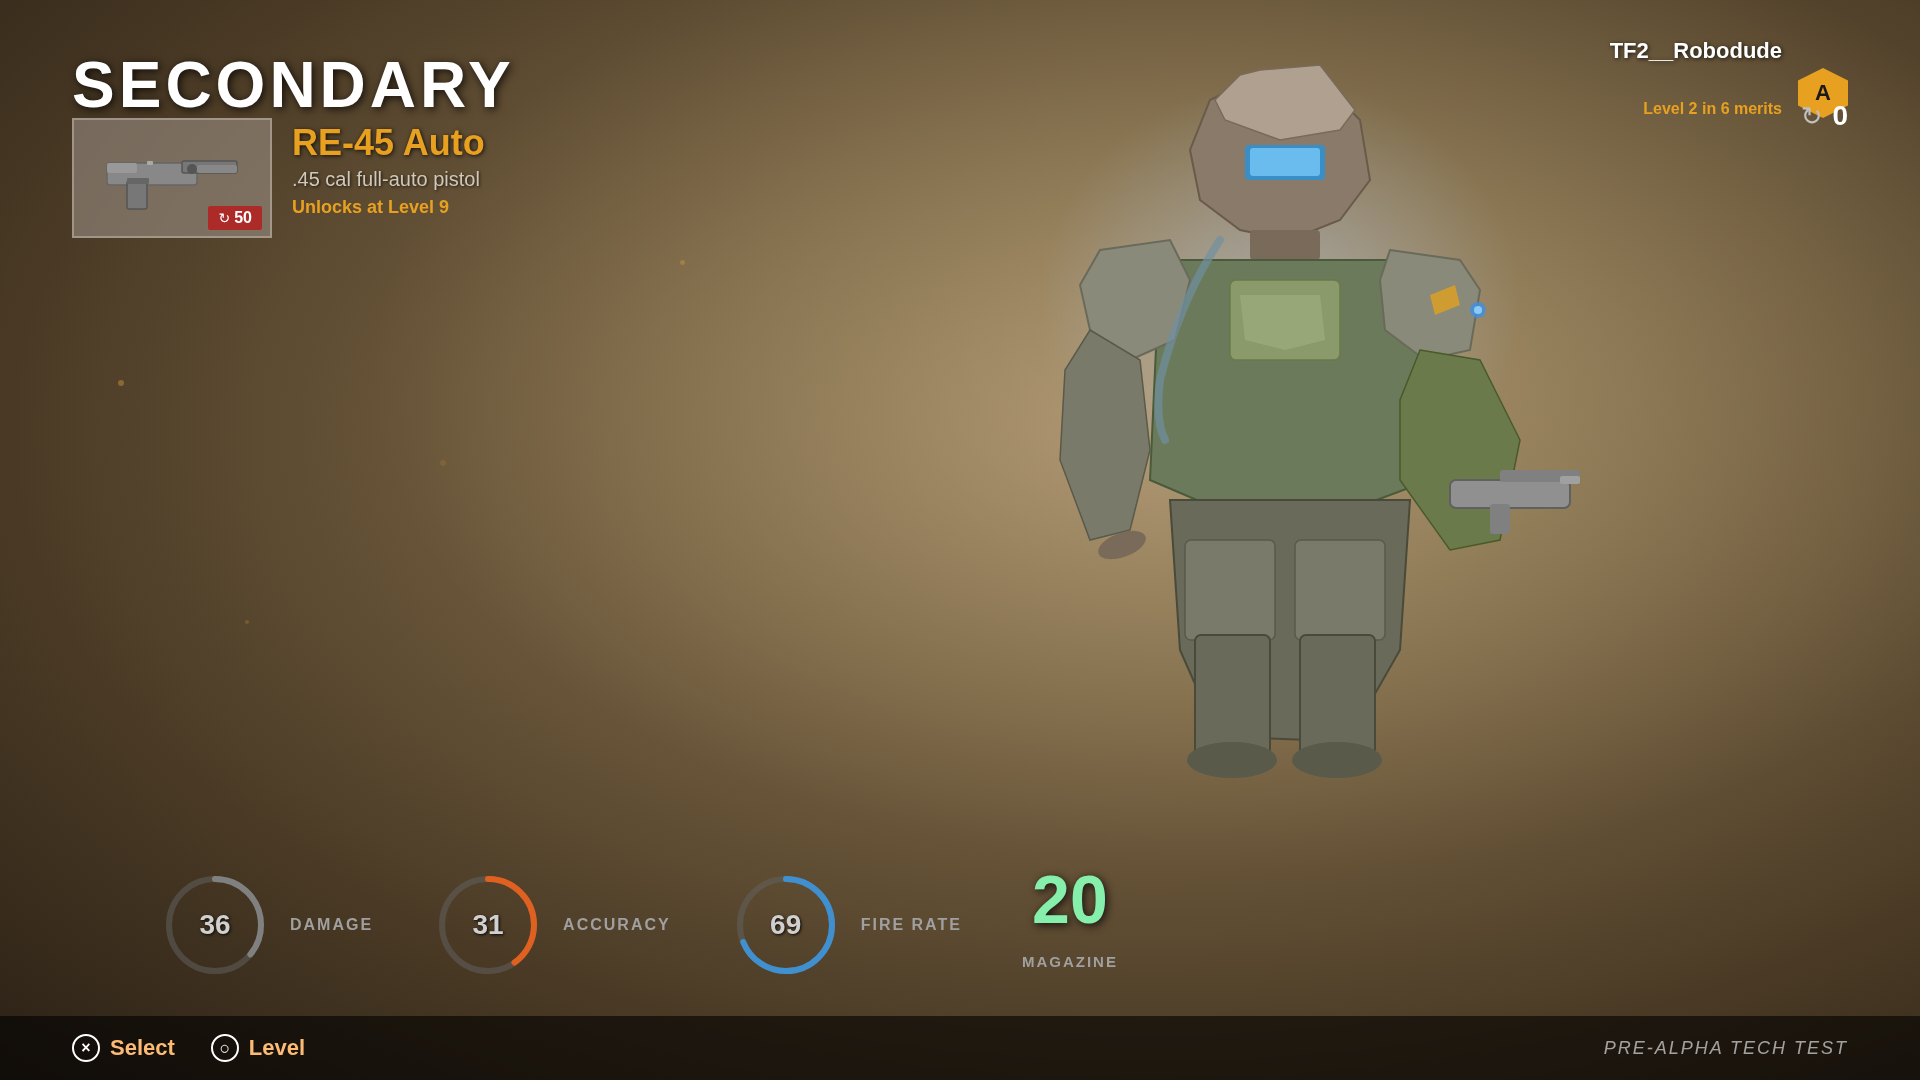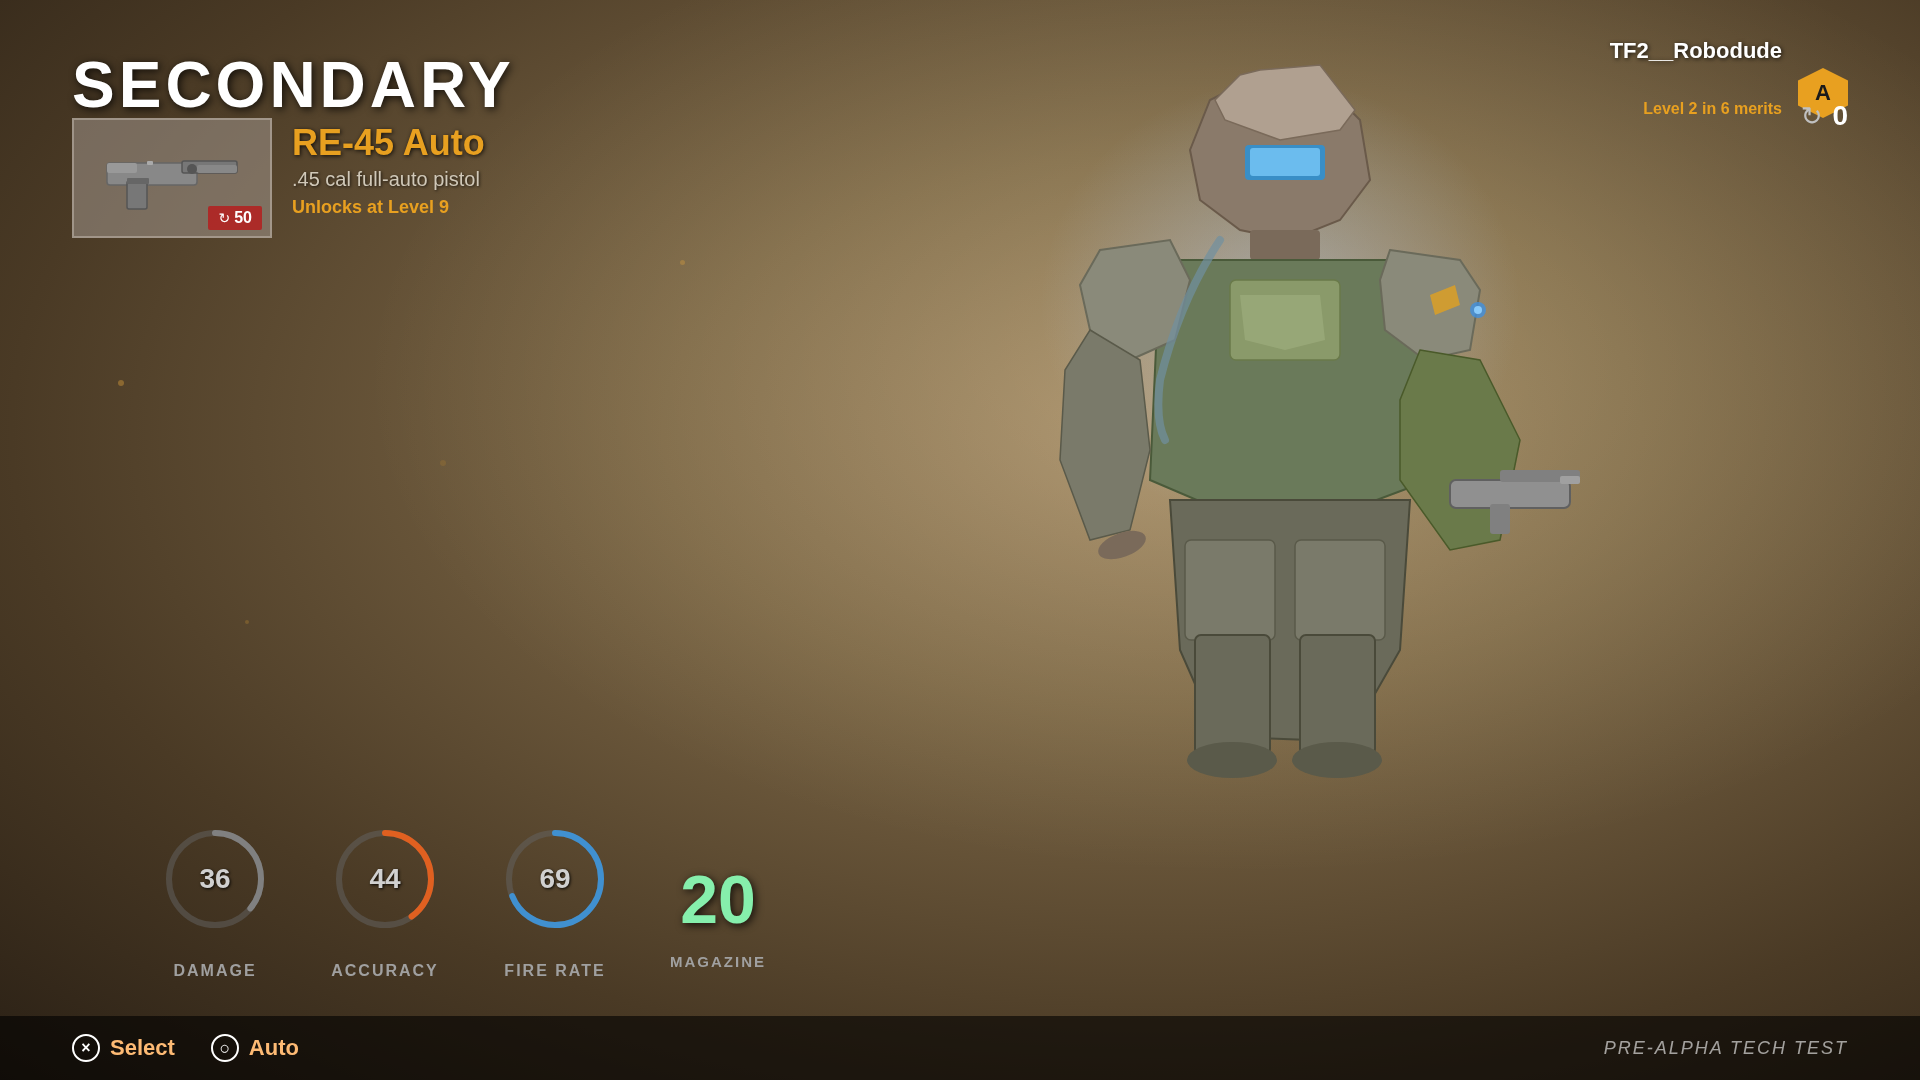--- a/index.html
+++ b/index.html
@@ -209,23 +209,23 @@
       position: absolute;
       bottom: 100px;
       left: 160px;
       display: flex;
       align-items: flex-end;
       gap: 60px;
     }
 
     .stat-item {
       display: flex;
-      flex-direction: column;
-      align-items: center;
-      gap: 28px;
+      flex-direction: row;
+      align-items: center;
+      gap: 20px;
     }
 
     .stat-circle-container {
       position: relative;
       width: 110px;
       height: 110px;
     }
 
     .stat-circle-svg {
       width: 110px;
@@ -509,21 +509,21 @@
       </div>
       <div class="stat-label">DAMAGE</div>
     </div>
 
     <div class="stat-item">
       <div class="stat-circle-container">
         <svg class="stat-circle-svg" viewBox="0 0 110 110">
           <circle class="stat-circle-bg" cx="55" cy="55" r="46"></circle>
           <circle class="stat-circle-fill-orange" cx="55" cy="55" r="46" stroke-dasharray="289" stroke-dashoffset="173"></circle>
         </svg>
-        <div class="stat-value-overlay">44</div>
+        <div class="stat-value-overlay">31</div>
       </div>
       <div class="stat-label">ACCURACY</div>
     </div>
 
 
     <div class="stat-item">
       <div class="stat-circle-container">
         <svg class="stat-circle-svg" viewBox="0 0 110 110">
           <circle class="stat-circle-bg" cx="55" cy="55" r="46"></circle>
           <circle class="stat-circle-fill-blue" cx="55" cy="55" r="46" stroke-dasharray="289" stroke-dashoffset="90"></circle>
@@ -545,19 +545,19 @@
       <div class="hint-item">
         <div class="hint-icon-x">
           <span>×</span>
         </div>
         <span class="hint-label">Select</span>
       </div>
       <div class="hint-item">
         <div class="hint-icon-o">
           <span>○</span>
         </div>
-        <span class="hint-label">Auto</span>
+        <span class="hint-label">Level</span>
       </div>
     </div>
     <div class="watermark">PRE-ALPHA TECH TEST</div>
   </div>
 
 </div>
 
 </body></html>

